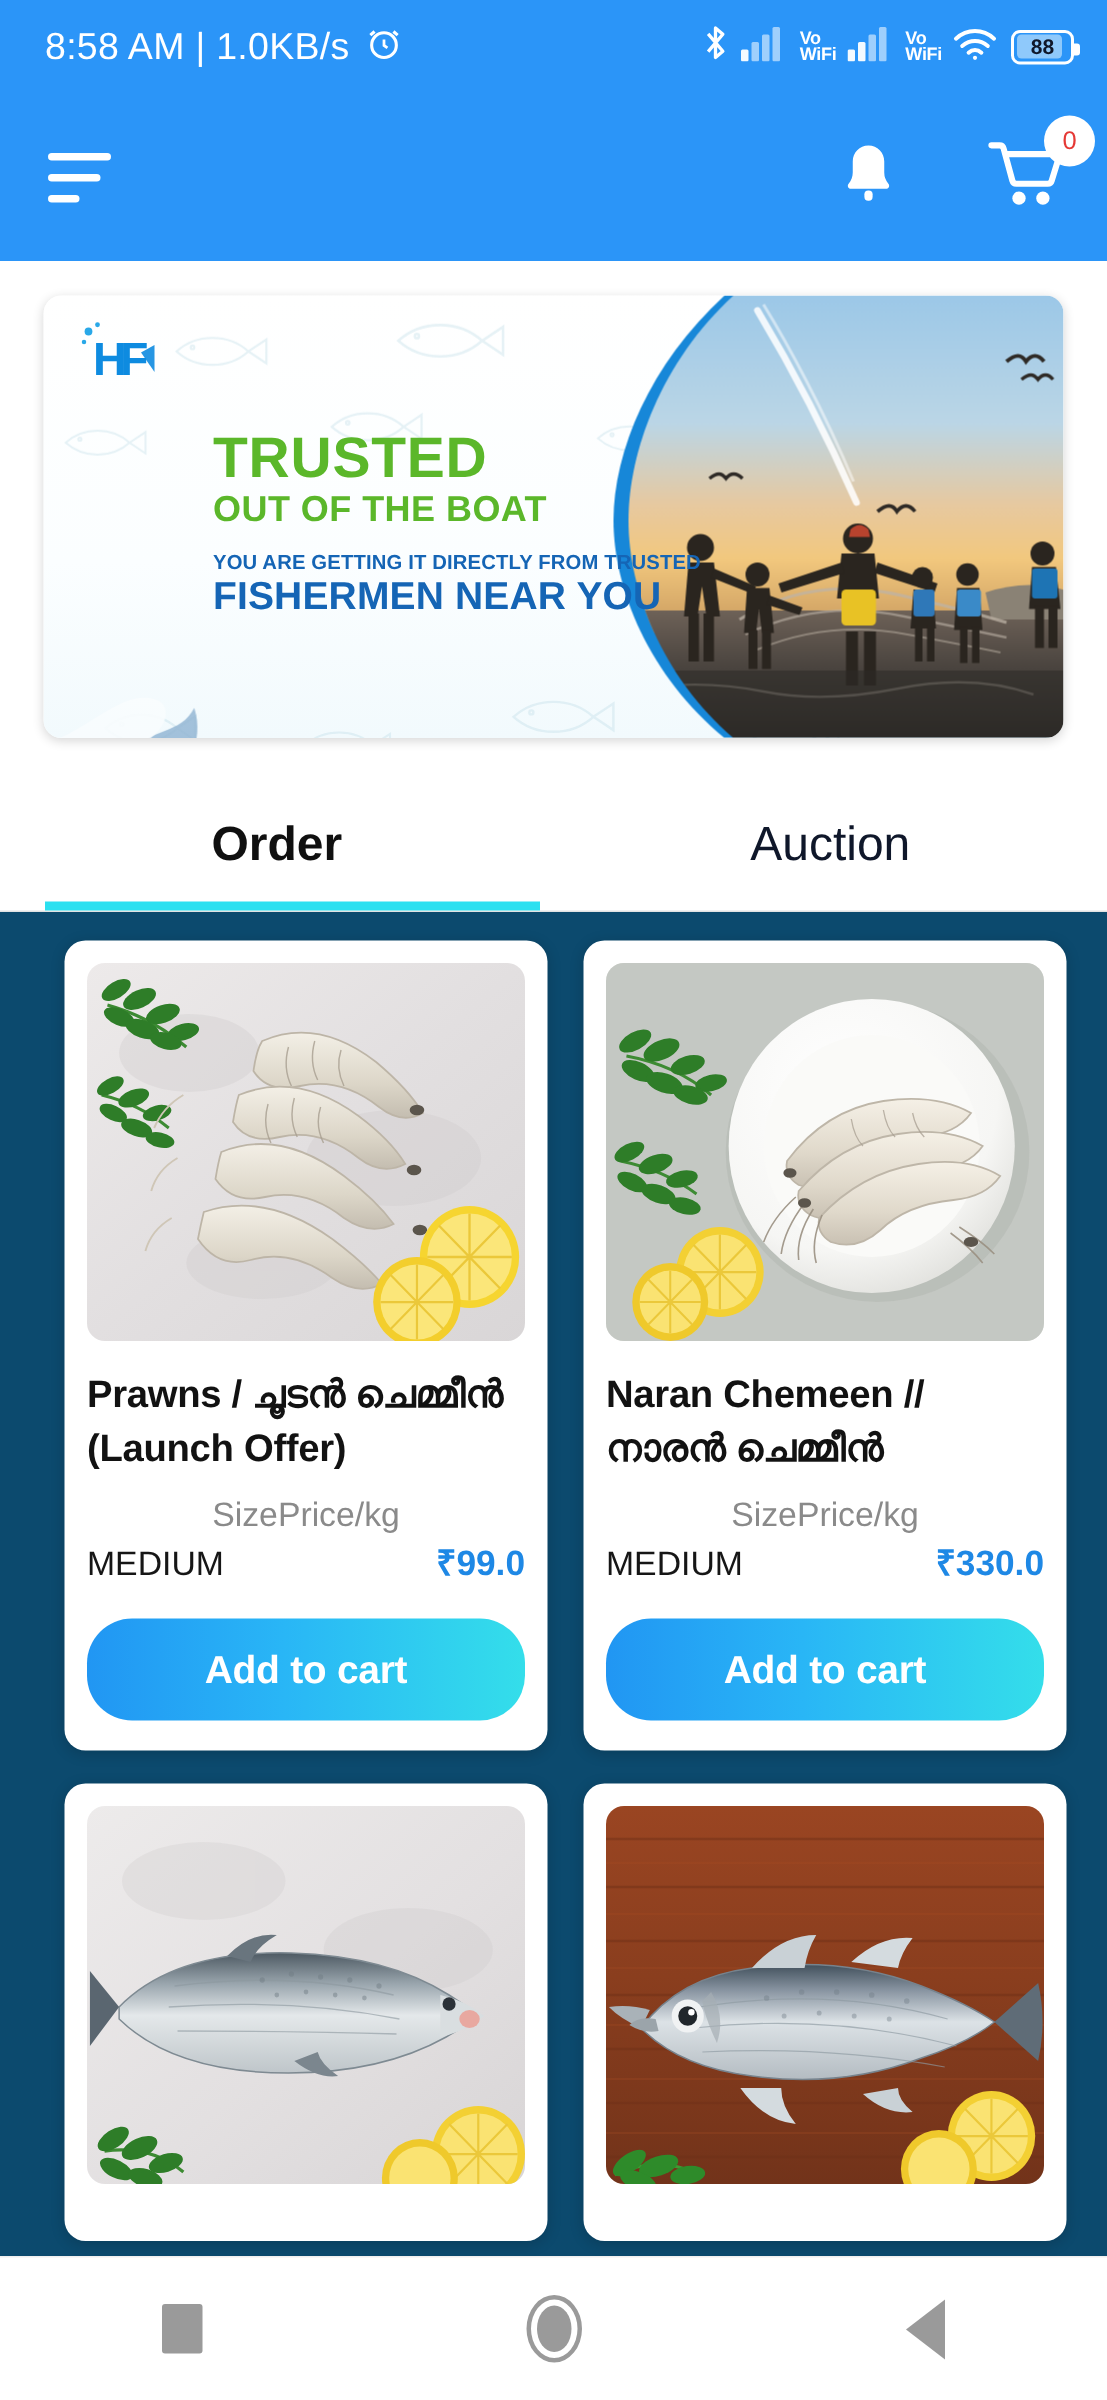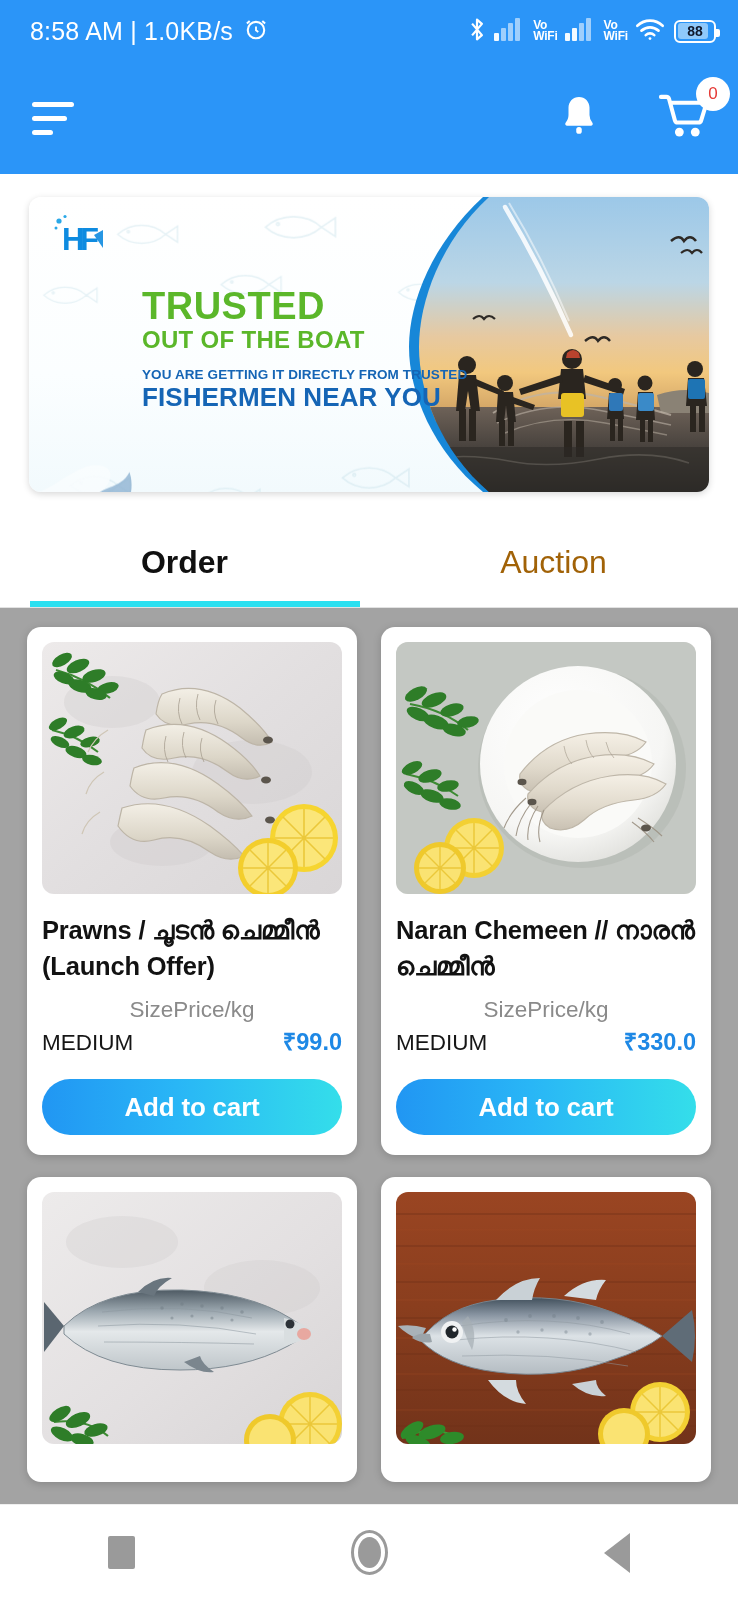--- a/index.html
+++ b/index.html
@@ -221,43 +221,43 @@
     position: relative;
     margin-top: 26px;
     border-bottom: 1.5px solid #E2E2E2;
   }
   .tab {
     flex: 1;
     display: flex;
     align-items: center;
     justify-content: center;
     font-size: 32px;
-    color: #a16207;
+    color: #0f172a;
     cursor: pointer;
     position: relative;
   }
   .tab.active {
     color: #101010;
     font-weight: bold;
   }
   .tab-indicator {
     position: absolute;
     bottom: 0;
     left: 30px;
     width: 330px;
     height: 6px;
     background: #2BE0F0;
   }
 
   
   .grid-scroll {
     flex: 1 1 auto;
     overflow: hidden;
-    background: #a3a3a3;
-    padding: 19px 0 0 0;
+    background: #0c4a6e;
+    padding: 19px 0 0 16px;
   }
   .grid {
     display: grid;
     grid-template-columns: 1fr 1fr;
     gap: 22px 24px;
     padding: 0 27px;
   }
   .card {
     background: #ffffff;
     border-radius: 14px;
@@ -304,21 +304,21 @@
     color: #161616;
   }
   .spec-price {
     font-size: 23.5px;
     color: #1E88E5;
     font-weight: bold;
     text-align: right;
   }
   .add-btn {
     margin-top: 22px;
-    height: 56px;
+    height: 68px;
     border: none;
     border-radius: 30px;
     background: linear-gradient(90deg,#2196F3 0%,#29B6F6 45%,#34DEEA 100%);
     color: #ffffff;
     font-size: 26px;
     font-weight: bold;
     font-family: "Liberation Sans", sans-serif;
     cursor: pointer;
     letter-spacing: -0.2px;
   }

